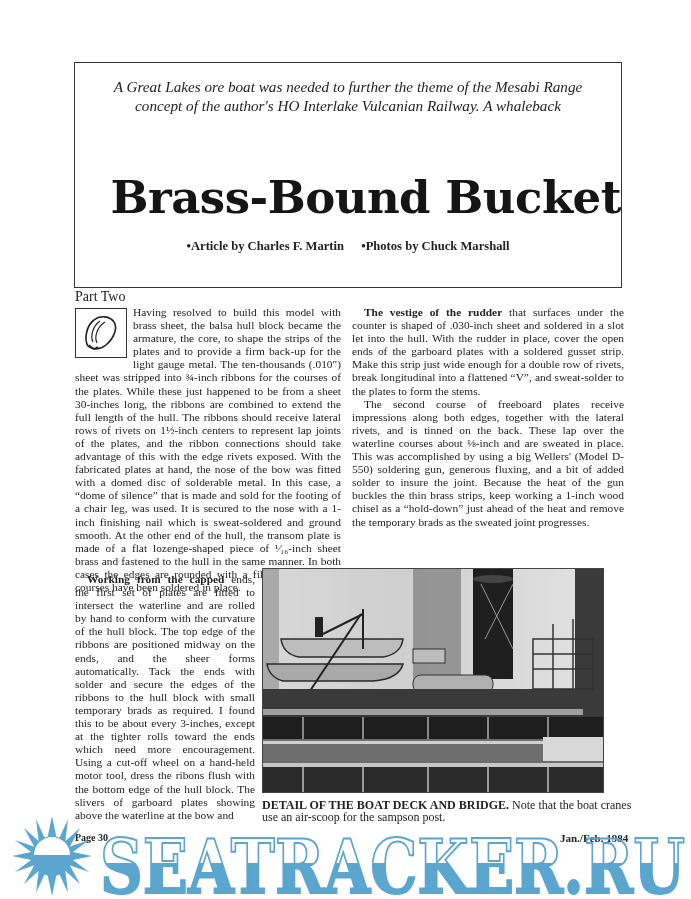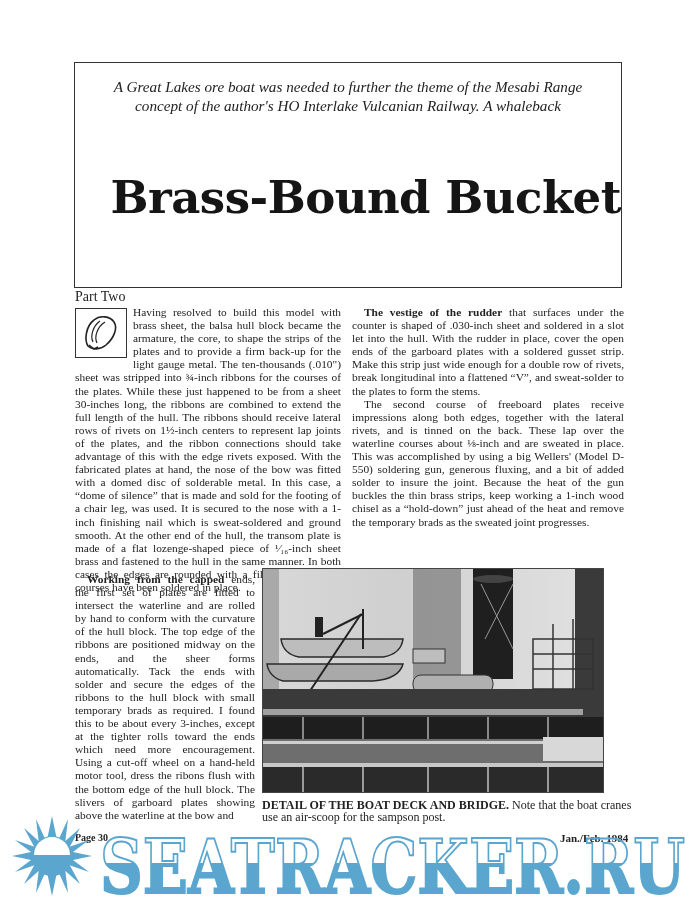--- a/index.html
+++ b/index.html
@@ -51,20 +51,24 @@
 </style>
 </head>
 <body>
 
 <div class="title-box">
   <div class="deck">
     <span>A Great Lakes ore boat was needed to further the theme of the Mesabi Range</span>
     <span>concept of the author's HO Interlake Vulcanian Railway. A whaleback</span>
   </div>
   <div class="headline">Brass-Bound Bucket</div>
+  <div class="byline">
+    <span>•Article by Charles F. Martin</span>
+    <span>•Photos by Chuck Marshall</span>
+  </div>
 </div>
 
 <div class="part">Part Two</div>
 
 <div class="col" id="col-left-top">
   <div class="dropcap-box">
     <svg width="42" height="42" viewBox="0 0 42 42">
       <path d="M8 34 C4 28 6 14 14 8 C20 3 30 4 34 10 C38 16 34 26 26 33 C20 38 12 38 8 34 Z" fill="none" stroke="#222" stroke-width="1.6"></path>
       <path d="M13 30 C10 24 13 14 20 9" fill="none" stroke="#222" stroke-width="1.2"></path>
       <path d="M17 31 C14 25 17 15 25 10" fill="none" stroke="#222" stroke-width="1.2"></path>

